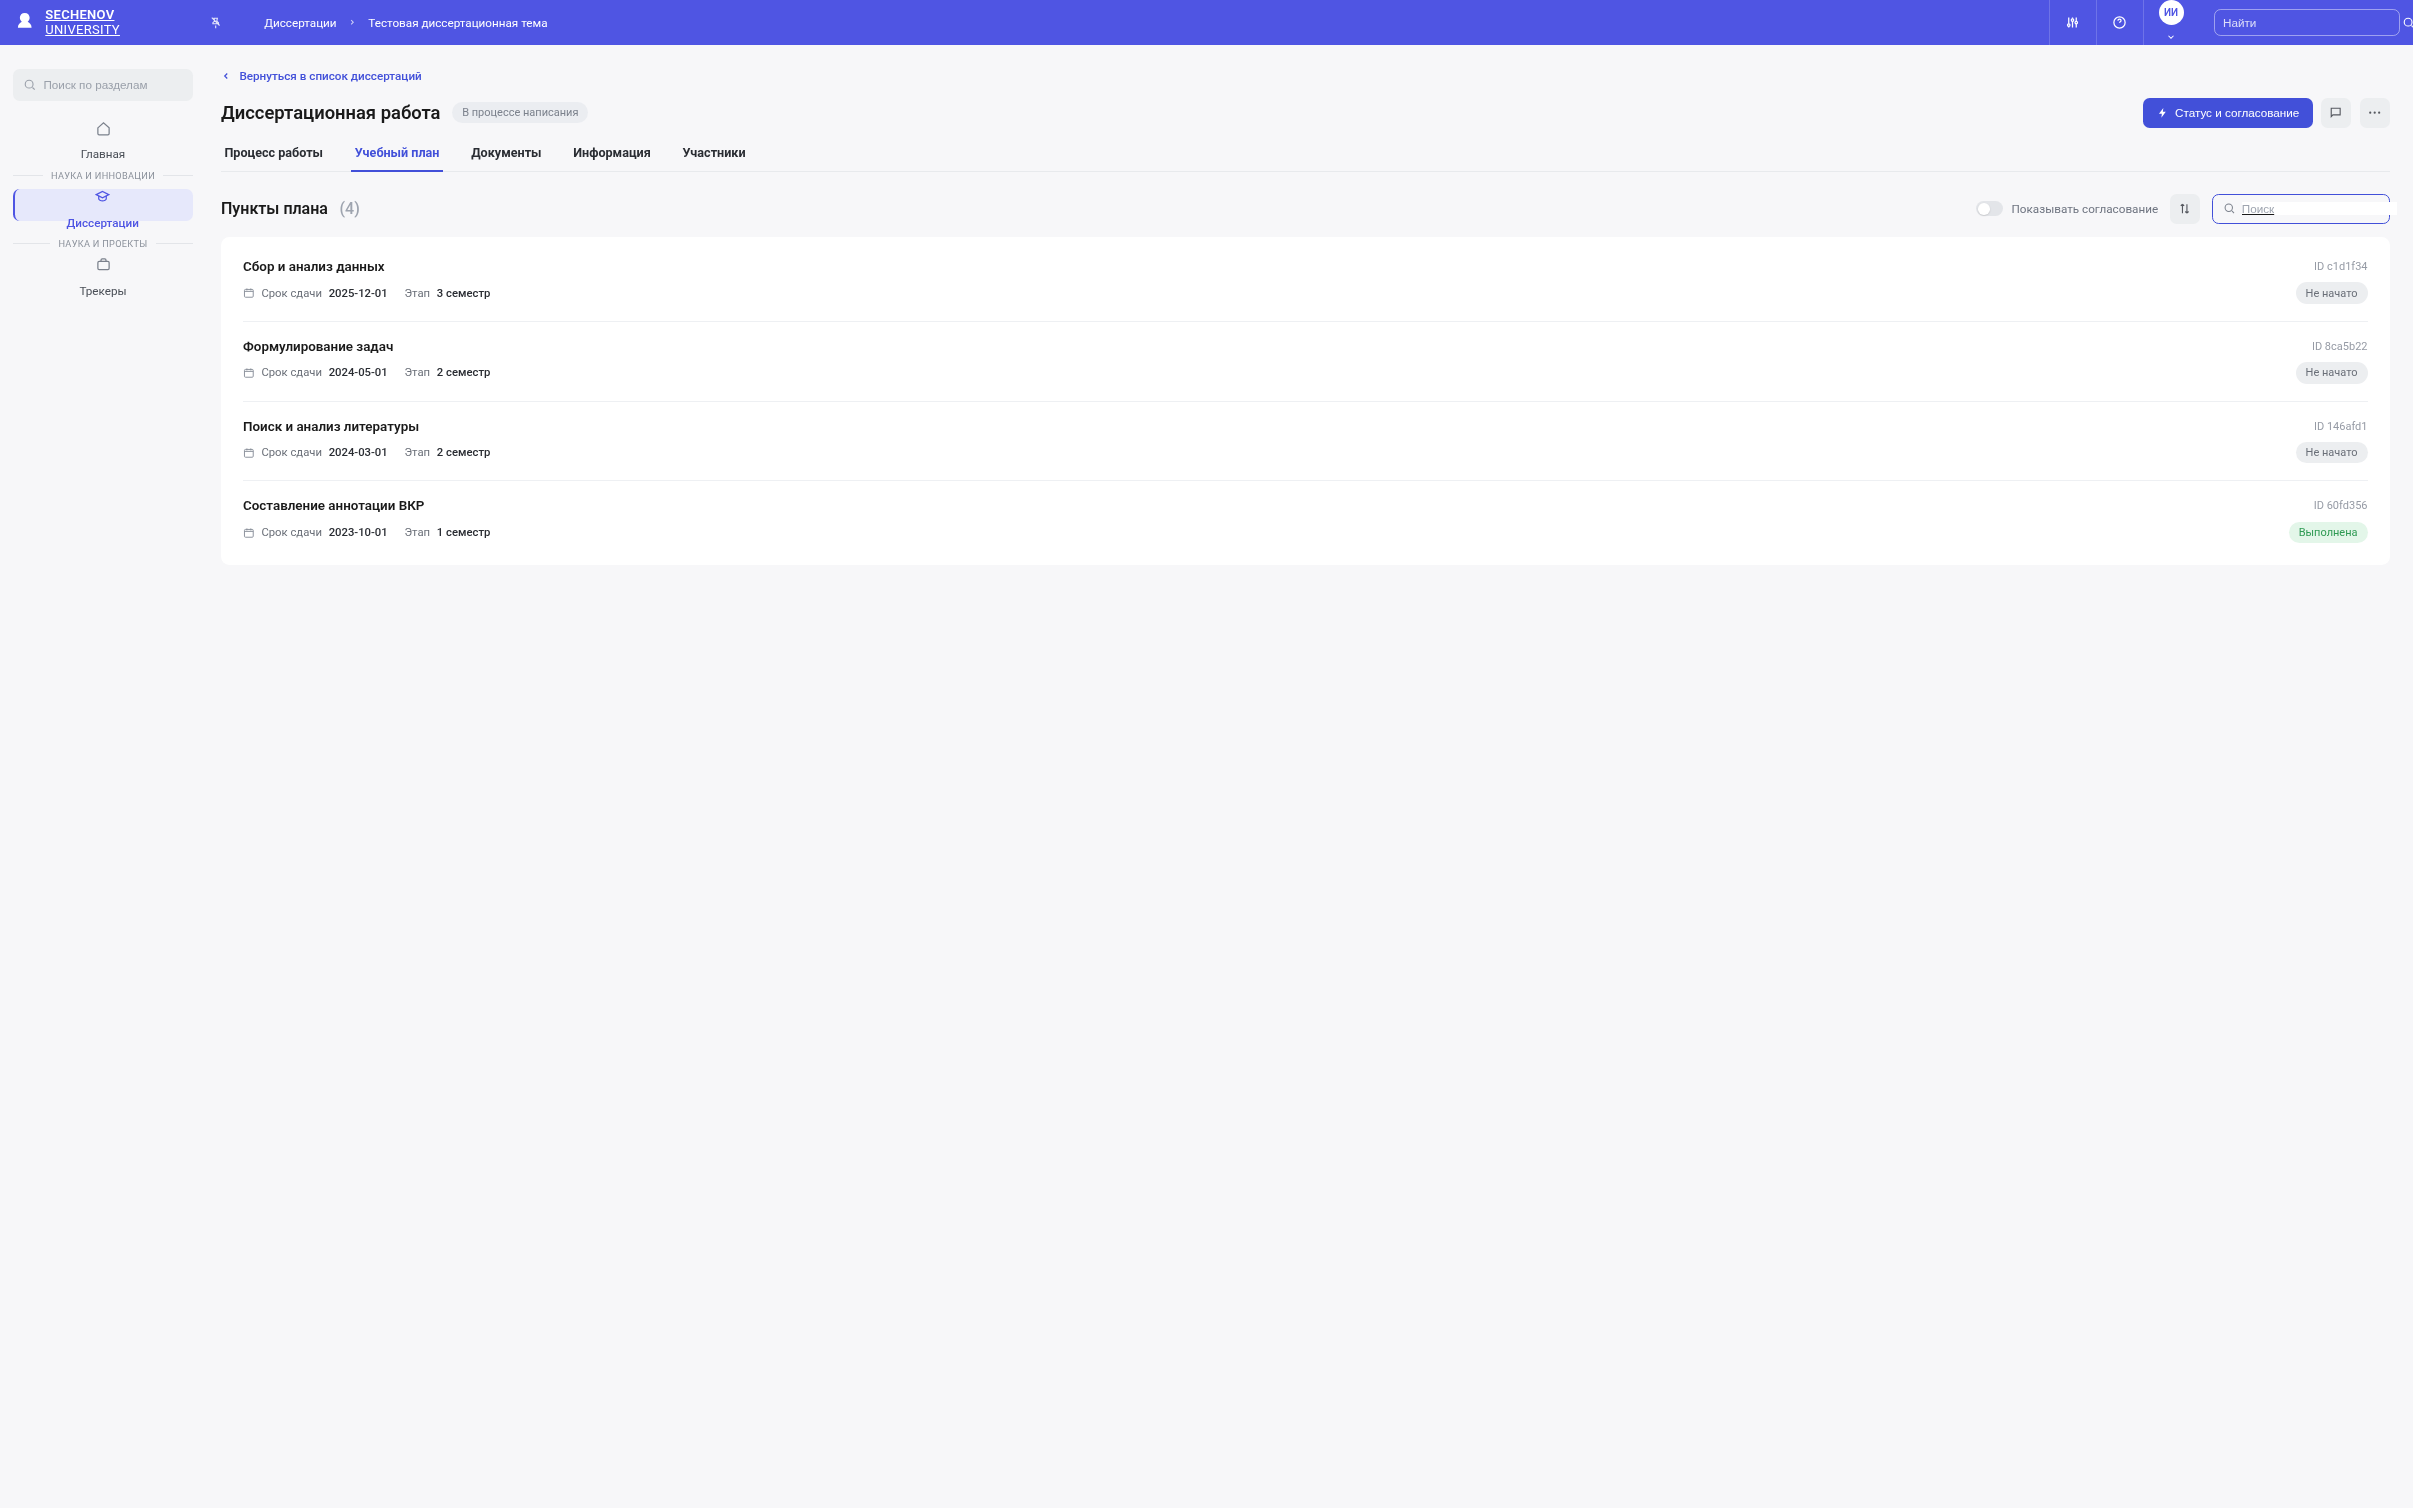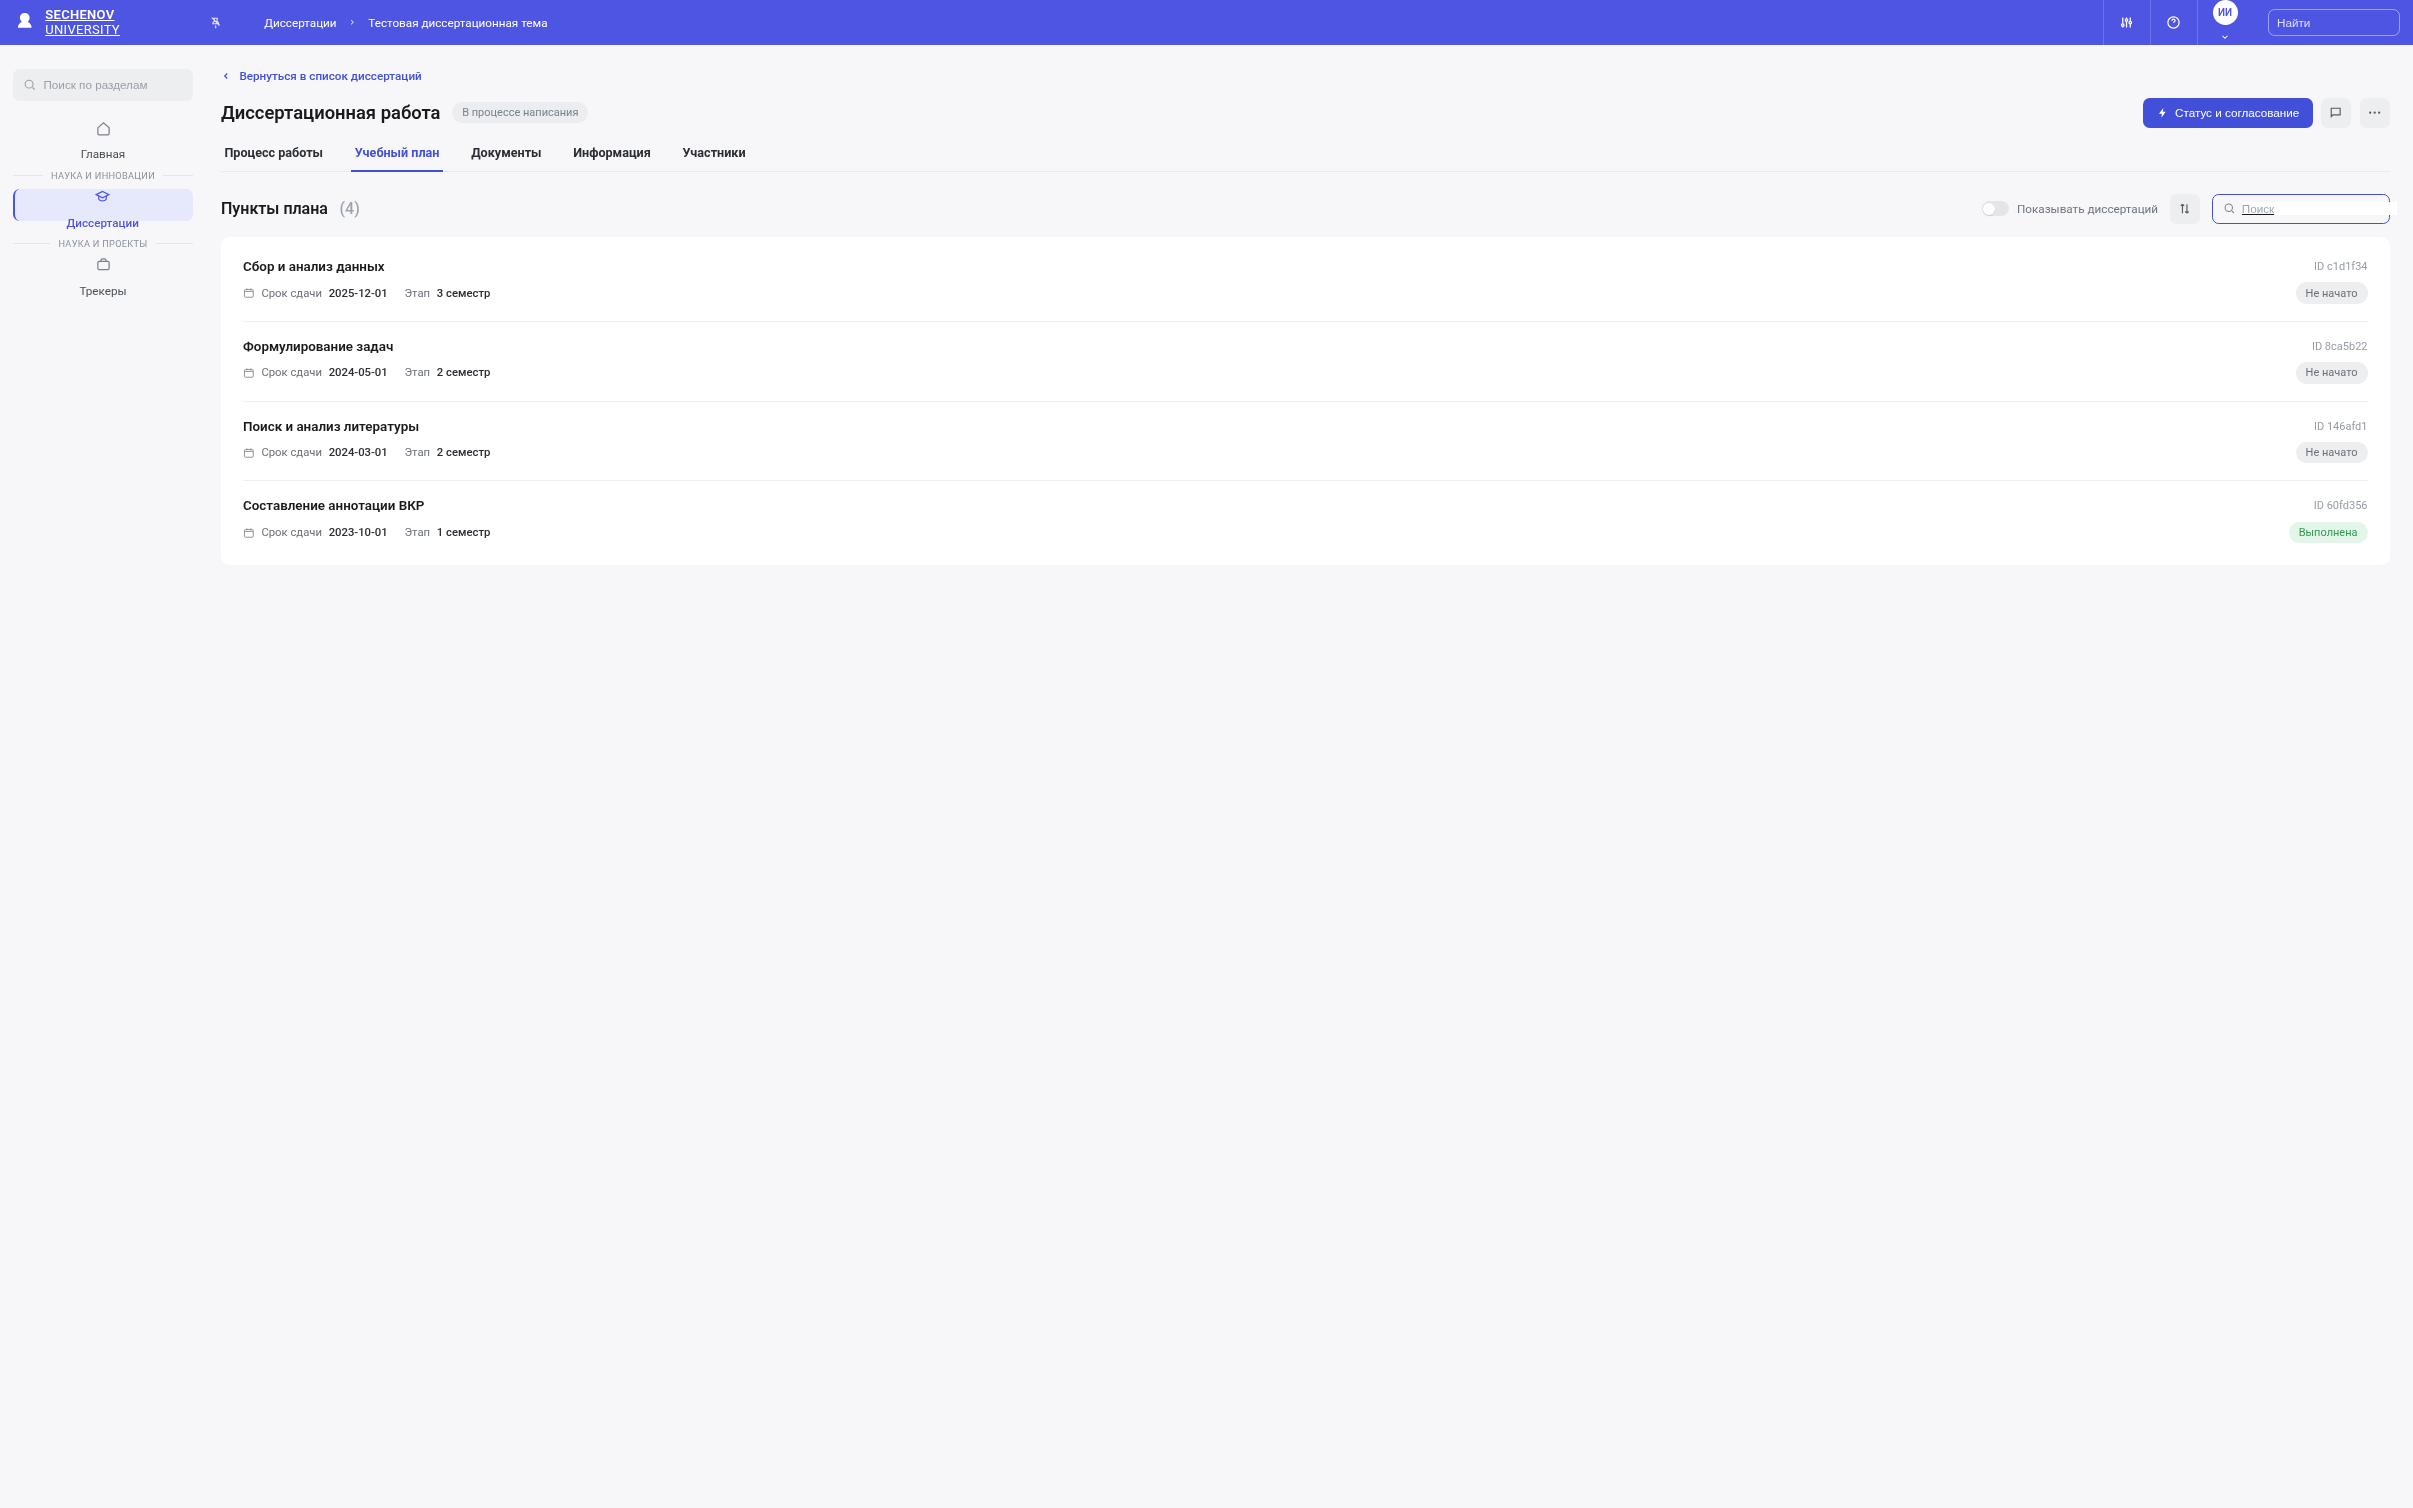--- a/index.html
+++ b/index.html
@@ -15,21 +15,21 @@
 
 .breadcrumb { display: flex; align-items: center; gap: 11.7px; font-size: 11.7px; margin-left: 25px; }
 .breadcrumb-item { cursor: pointer; }
 .breadcrumb-sep { opacity: 0.7; }
 
 .header-right { margin-left: auto; display: flex; align-items: center; gap: 0; }
 .hdr-icon-btn { width: 47px; height: 45px; display: flex; align-items: center; justify-content: center; cursor: pointer; border-left: 0.8px solid rgba(255,255,255,0.18); }
 .hdr-icon-btn:first-child { border-left: 0.8px solid rgba(255,255,255,0.18); }
 .avatar-wrap { display: flex; align-items: center; gap: 6.7px; padding: 0 15px; border-left: 0.8px solid rgba(255,255,255,0.18); height: 45px; cursor: pointer; flex-direction: column; }
 .avatar { width: 25px; height: 25px; border-radius: 50%; background: #fff; color: #4f55e3; display: flex; align-items: center; justify-content: center; font-size: 10px; font-weight: 600; }
-.global-search { display: flex; align-items: center; border: 0.8px solid rgba(255,255,255,0.45); border-radius: 6.7px; height: 27px; padding: 0 8.4px; margin-left: 15px; width: 132px; gap: 24px; }
+.global-search { display: flex; align-items: center; border: 0.8px solid rgba(255,255,255,0.45); border-radius: 6.7px; height: 27px; padding: 0 8.4px; margin-left: 15px; width: 186px; gap: 24px; }
 .global-search input { background: transparent; border: none; outline: none; color: #fff; font-size: 11.7px; flex: 1; }
 .global-search input::placeholder { color: rgba(255,255,255,0.8); }
 
 
 .layout { display: flex; }
 .sidebar { width: 206px; padding: 23.5px 13.4px; }
 .side-search { display: flex; align-items: center; gap: 6.7px; background: #eceef0; border-radius: 6.7px; height: 32px; padding: 0 10px; margin-bottom: 20px; }
 .side-search input { border: none; background: transparent; outline: none; font-size: 11.7px; flex: 1; color: #555; }
 .side-search input::placeholder { color: #9aa0aa; }
 
@@ -251,21 +251,21 @@
       </div>
 
     <div class="plan-header">
       <span class="plan-title">Пункты плана</span>
       <span class="plan-title plan-count">(4)</span>
       <div class="plan-header-right">
         <div class="toggle-wrap">
           <div class="toggle">
               <div class="toggle-knob"></div>
             </div>
-          <span class="toggle-label">Показывать диссертаций</span>
+          <span class="toggle-label">Показывать согласование</span>
         </div>
         <div class="sort-btn">
           <svg width="13.4" height="13.4" viewBox="0 0 24 24" fill="none" stroke="#55585f" stroke-width="2">
               <path d="M8 4v16M8 4l-3 3M8 4l3 3M16 20V4M16 20l-3-3M16 20l3-3"></path>
             </svg>
         </div>
         <div class="plan-search">
           <span>
             <svg width="12.6" height="12.6" viewBox="0 0 24 24" fill="none" stroke="#7b818c" stroke-width="2">
                 <circle cx="11" cy="11" r="7"></circle>

